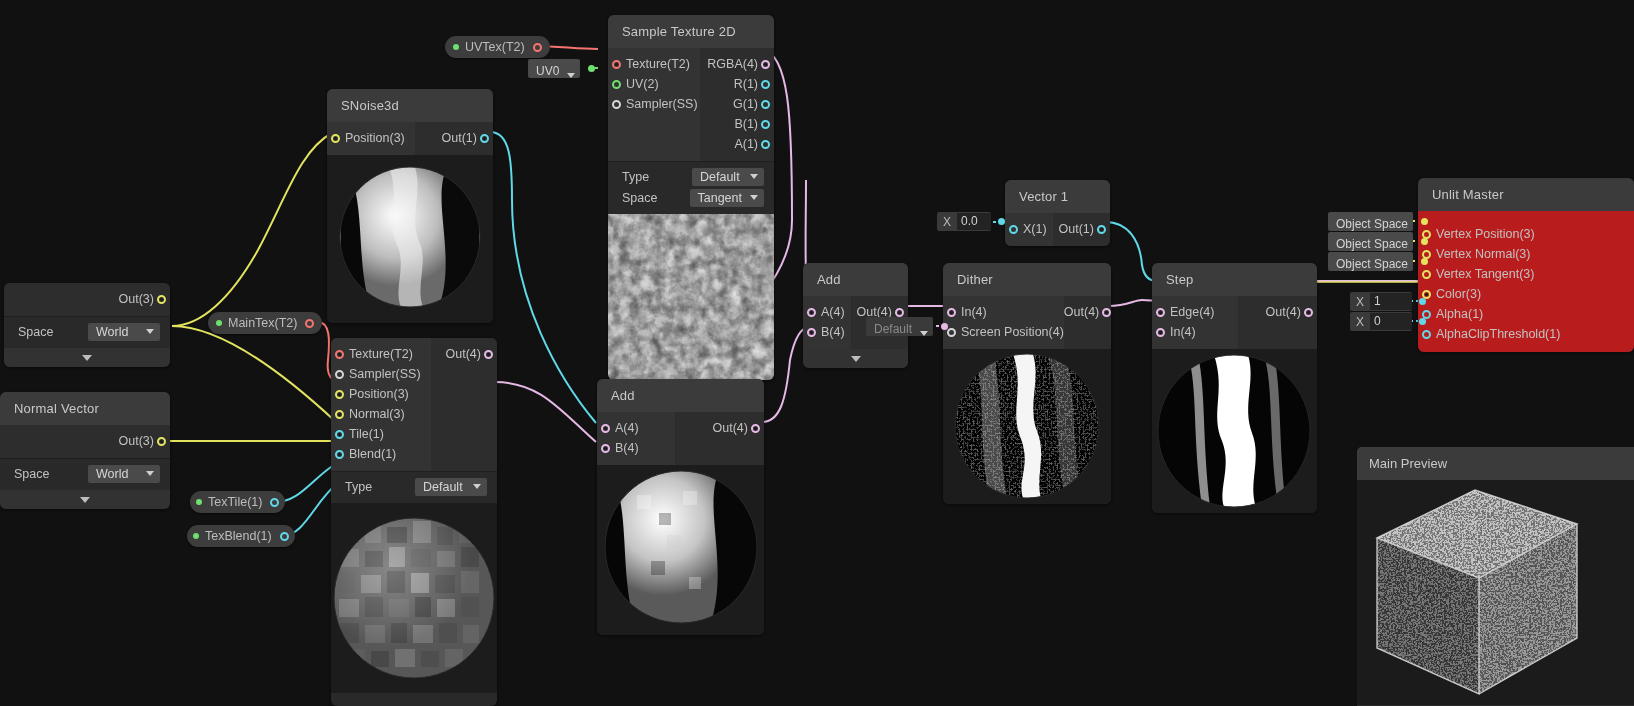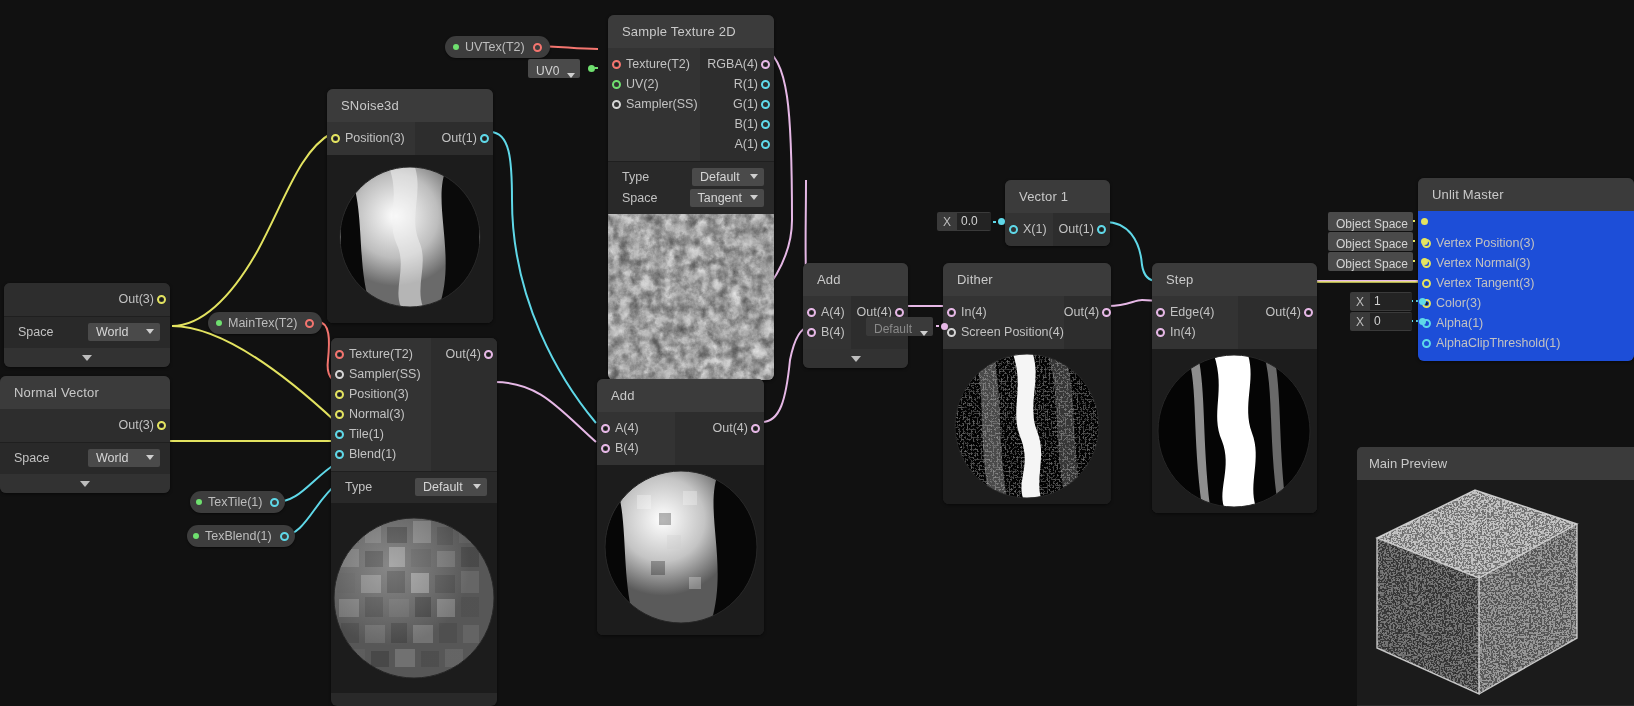--- a/index.html
+++ b/index.html
@@ -337,21 +337,21 @@
           <span>World</span>
           <span class="caret"></span>
         </span>
       </div>
     </div>
     <div class="collapse-bar">
       <span class="chev"></span>
     </div>
   </div>
 
-  <div class="node" style="left:0px; top:376px; width:170px;">
+  <div class="node" style="left:0px; top:392px; width:170px;">
     <div class="node-title">Normal Vector</div>
     <div class="ports">
       <div class="ports-out" style="width:100%;">
         <div class="port out">
           <span>Out(3)</span>
           <span class="dot c-vec3"></span>
         </div>
       </div>
     </div>
     <div class="node-settings">
@@ -780,21 +780,21 @@
           <path d="M36 6 C 46 40, 40 84, 50 158 L 58 158 C 50 88, 54 44, 46 6 Z" fill="#ffffff" opacity="0.55"></path>
           <path d="M112 6 C 122 40, 116 88, 126 158 L 134 158 C 126 92, 130 46, 122 6 Z" fill="#ffffff" opacity="0.4"></path>
         </g>
         <circle cx="82" cy="82" r="76" fill="none" stroke="#262626" stroke-width="1"></circle>
       </svg>
     </div>
   </div>
 
   <div class="node" style="left:1418px; top:178px; width:216px;">
     <div class="node-title">Unlit Master</div>
-    <div style="background:#1d4ed8; padding:22px 0 8px 0;">
+    <div style="background:#b91c1c; padding:13px 0 8px 0;">
       <div class="master-port">
         <span class="dot ring c-vec3"></span>
         <span>Vertex Position(3)</span>
       </div>
       <div class="master-port">
         <span class="dot ring c-vec3"></span>
         <span>Vertex Normal(3)</span>
       </div>
       <div class="master-port">
         <span class="dot ring c-vec3"></span>

